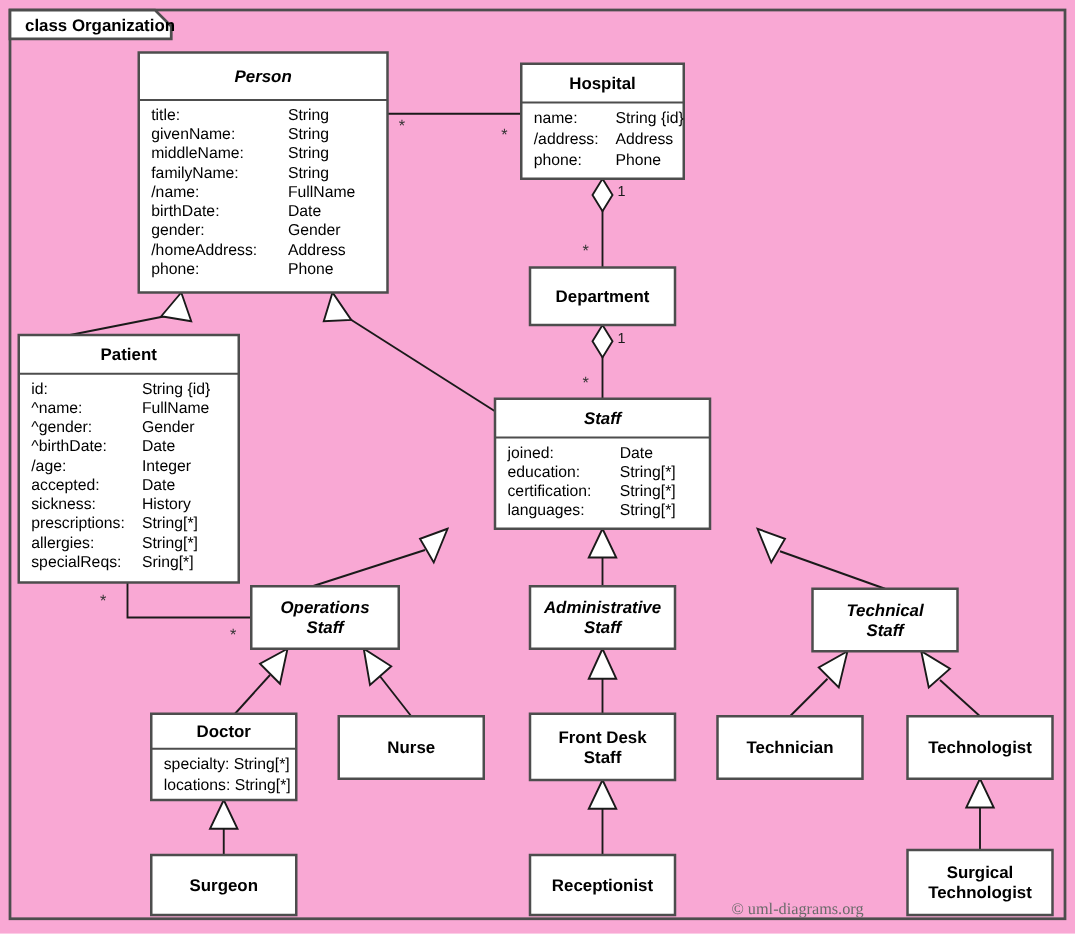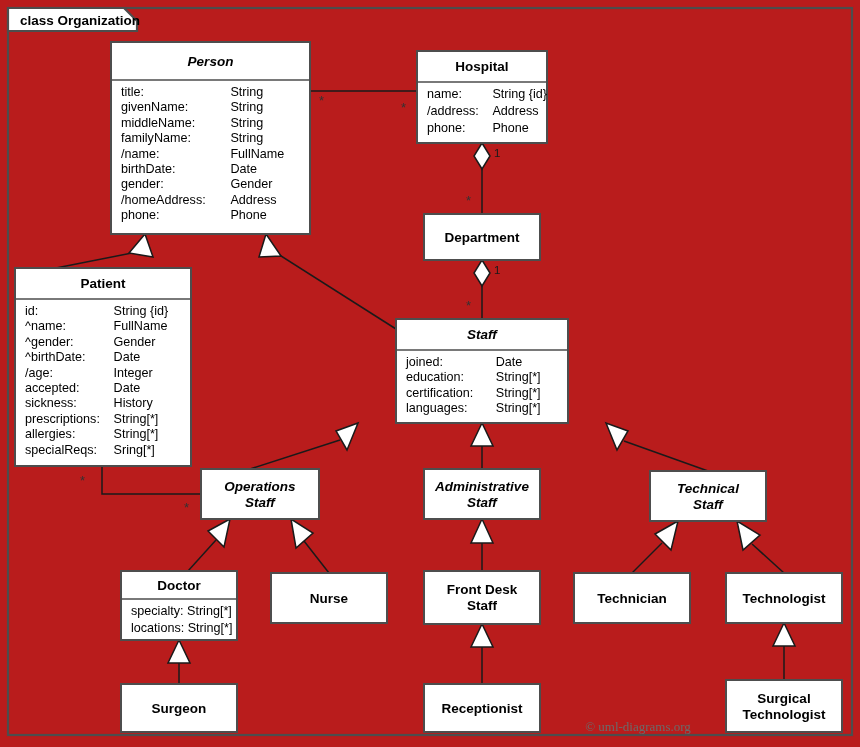--- a/index.html
+++ b/index.html
@@ -7,21 +7,21 @@
     padding: 0;
     background: #ffffff;
   }
   body {
     font-family: "Liberation Sans", sans-serif;
   }
   #stage {
     position: relative;
     width: 860px;
     height: 747px;
-    background: #b91c1c;
+    background: #f9a8d4;
     overflow: hidden;
   }
   svg.diagram {
     display: block;
     width: 860px;
     height: 747px;
   }
   .cls-box {
     fill: #ffffff;
     stroke: #4d4d4d;

